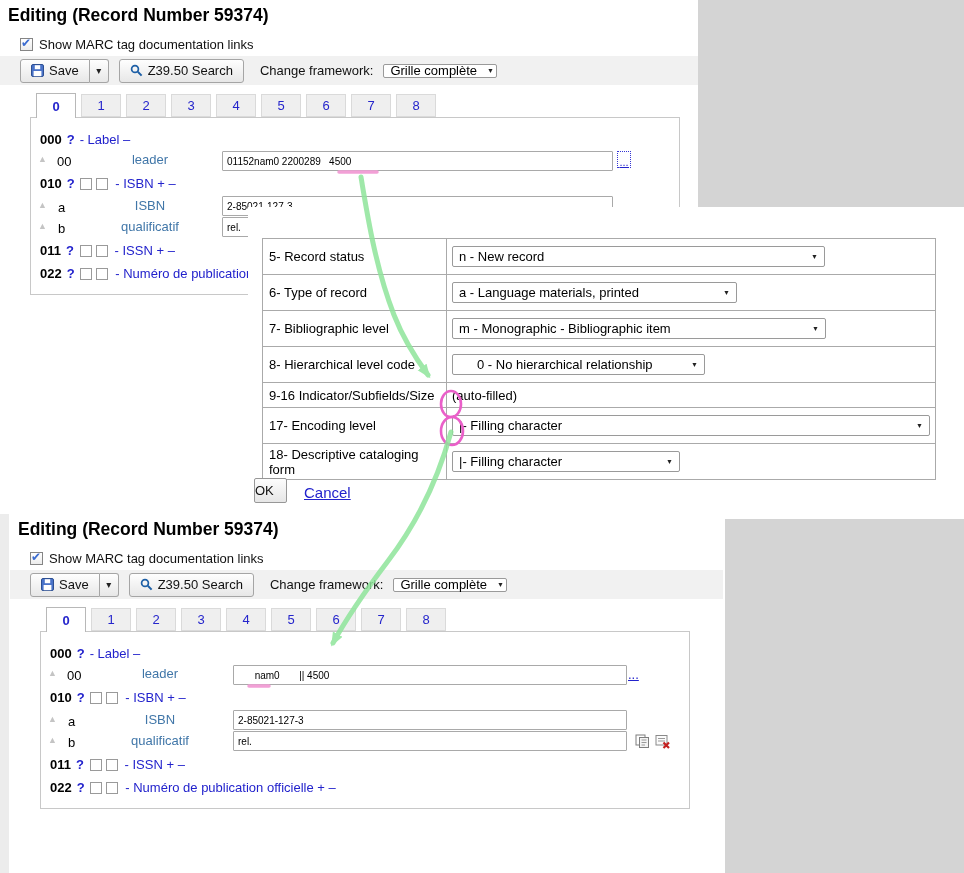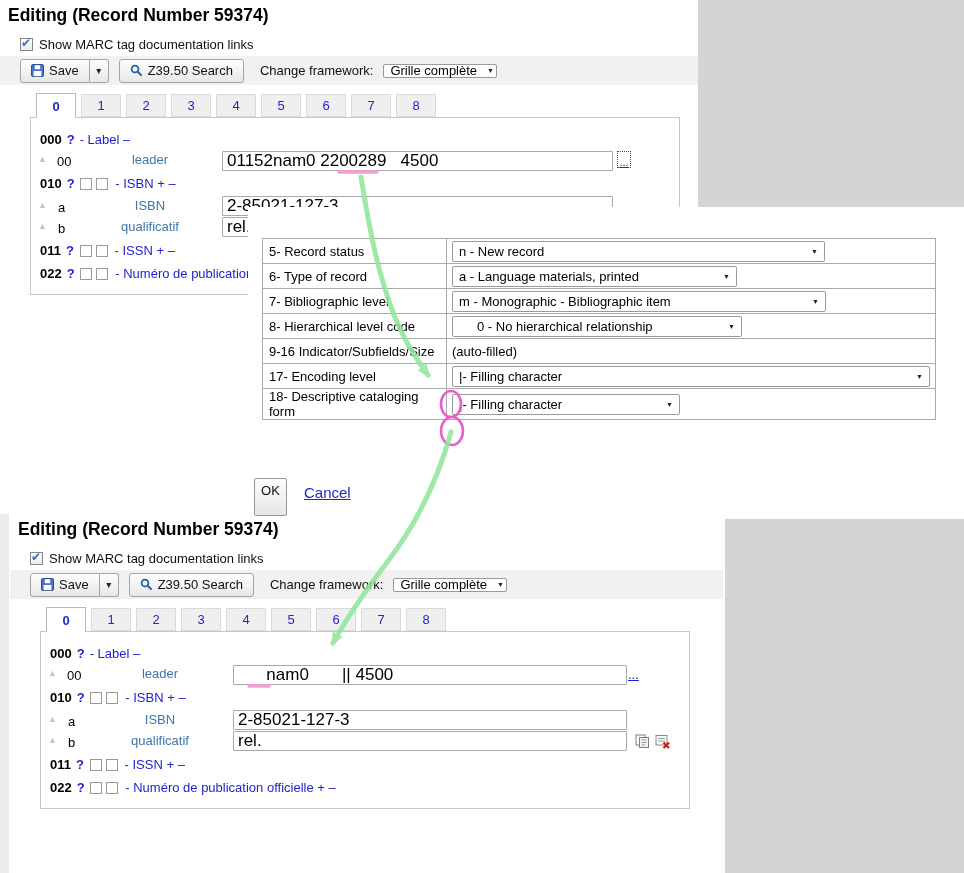--- a/index.html
+++ b/index.html
@@ -37,35 +37,35 @@
   .fs { position:absolute; left:30px; top:117px; width:650px; height:178px; border:1px solid #c8c8c8; background:#fff; }
 
   .frow { position:absolute; font-size:13px; color:#000; white-space:nowrap; z-index:2; }
   .tag { font-weight:bold; color:#000; }
   .help { color:#2222cc; font-weight:bold; margin-left:5px; text-decoration:none; }
   .flink { color:#2222cc; text-decoration:none; margin-left:5px; }
   .ind { display:inline-block; width:12px; height:12px; border:1px solid #9a9a9a; background:#fff; margin:0 2px; vertical-align:-2px; }
   .tri { position:absolute; font-size:9px; color:#c4c4c4; z-index:2; cursor:default; }
   .sfcode { position:absolute; font-size:13px; color:#000; z-index:2; }
   .sflabel { position:absolute; width:110px; text-align:center; font-size:13px; color:#4076a8; z-index:2; }
-  .val { position:absolute; border:1px solid #a9a9a9; height:20px; font-size:17px; font-family:"Liberation Sans",sans-serif; padding:1px 4px; color:#000; background:#fff; z-index:2; border-radius:1px; }
+  .val { position:absolute; border:1px solid #a9a9a9; height:20px; font-size:10px; font-family:"Liberation Sans",sans-serif; padding:1px 4px; color:#000; background:#fff; z-index:2; border-radius:1px; }
   .more-box { position:absolute; width:14px; height:17px; border:1px dotted #3535d5; color:#2222cc; font-size:11px; line-height:20px; text-align:center; z-index:2; text-decoration:underline; }
   .more-link { position:absolute; color:#2222cc; font-size:13px; text-decoration:underline; z-index:2; }
   .sficon { position:absolute; z-index:2; cursor:pointer; }
 
   #dialog { position:absolute; left:248px; top:207px; width:716px; height:308px; background:#fff; z-index:10; }
   #dialog .dtitle { position:absolute; left:9px; top:8px; font-size:16.5px; font-weight:bold; color:#000; white-space:nowrap; }
   #dialog table { position:absolute; left:14px; top:31px; width:674px; border-collapse:collapse; table-layout:fixed; }
   #dialog td { border:1px solid #aaa; height:25px; font-size:13px; color:#000; vertical-align:middle; }
   #dialog td.lbl { width:184px; padding-left:6px; }
   #dialog td.valc { padding-left:5px; }
   .sel-status { width:373px; } .sel-type { width:285px; } .sel-bib { width:374px; }
-  .sel-hier { width:290px;padding-left:24px; } .sel-enc { width:478px; } .sel-desc { width:228px; }
-  #dialog .fsel { height:21px; margin:1px 0; }
-  .okbtn { position:absolute; left:6px; top:271px; width:33px; height:38px; background:linear-gradient(#fdfdfd,#e6e6e6); border:1px solid #979797; border-radius:2px; font-size:13px; color:#111; text-align:center; line-height:23px; cursor:default; }
+  .sel-hier { width:253px;padding-left:24px; } .sel-enc { width:478px; } .sel-desc { width:228px; }
+  #dialog .fsel { height:21px; margin:7px 0; }
+  .okbtn { position:absolute; left:6px; top:271px; width:33px; height:25px; background:linear-gradient(#fdfdfd,#e6e6e6); border:1px solid #979797; border-radius:2px; font-size:13px; color:#111; line-height:23px; cursor:default; }
   .cancel { position:absolute; left:56px; top:277px; font-size:15px; color:#2222cc; text-decoration:underline; }
 
   #anno { position:absolute; left:0; top:0; z-index:50; pointer-events:none; }
 </style>
 </head>
 <body>
 
 <div id="canvas">
 
   <div id="gray-a" class="gray-block"></div>

